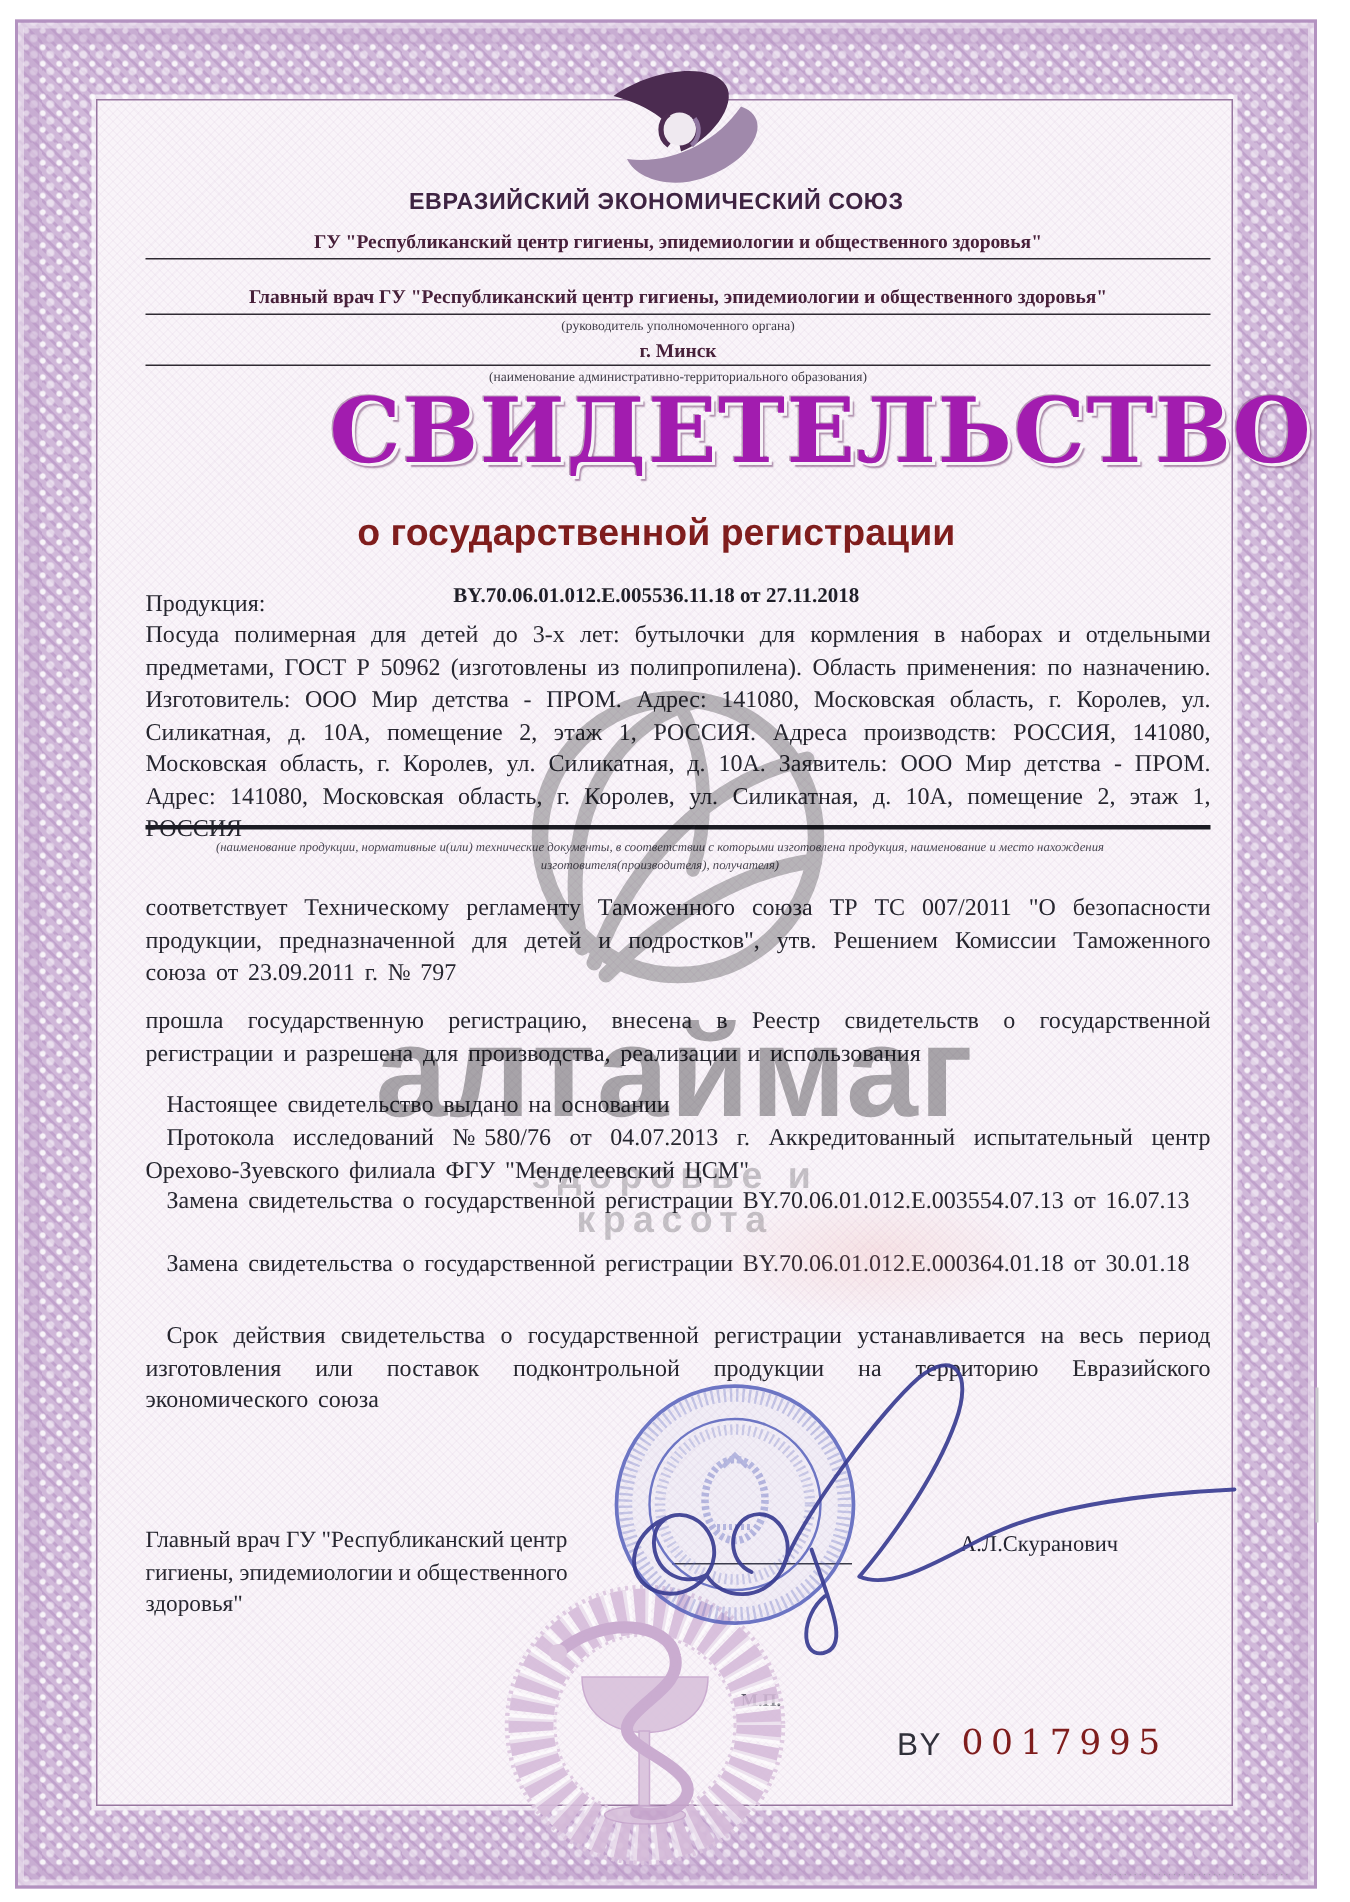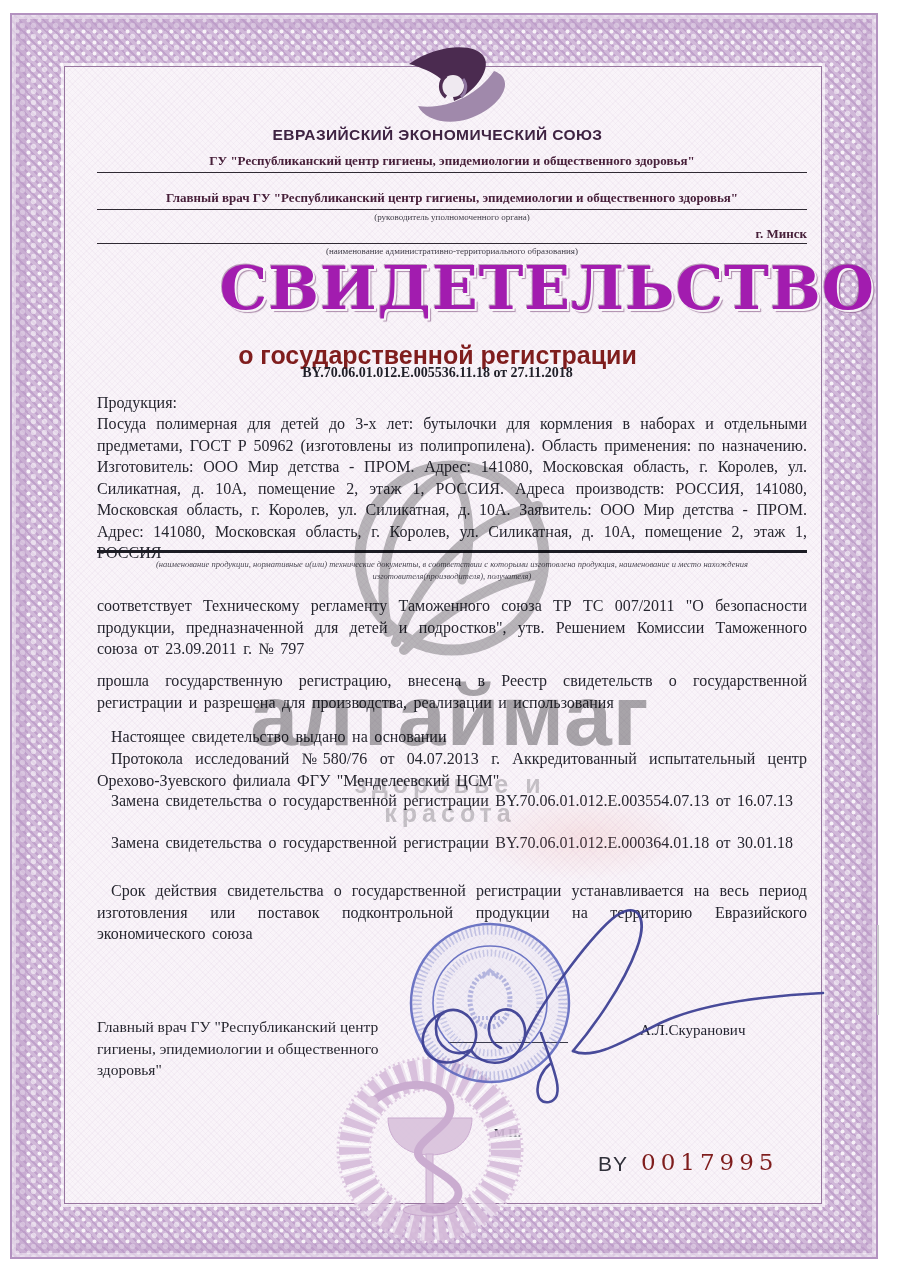--- a/index.html
+++ b/index.html
@@ -33,28 +33,28 @@
   .hline{height:0;border-top:1.5px solid #2f2a33;left:97px;width:710px;}
   .fld{left:97px;width:710px;text-align:center;font-weight:bold;font-size:13px;color:#47203a;}
   .cap{left:97px;width:710px;text-align:center;font-size:9px;color:#3f3c47;}
 
   .title-main{left:0;right:25px;top:258px;text-align:right;
     font-family:"DejaVu Serif",serif;font-weight:bold;font-size:60px;line-height:1;
     color:#a21caf;letter-spacing:1px;
     text-shadow:2px 2px 0 rgba(255,255,255,.9), 3px 3px 1px rgba(112,58,110,.55), -1px -1px 0 rgba(112,58,110,.45);}
   .title-sub{left:0;right:25px;top:341px;text-align:center;
     font-family:"Liberation Sans",sans-serif;font-weight:bold;font-size:25px;color:#7f1d1d;}
-  .title-num{left:0;right:25px;top:365px;text-align:center;font-weight:bold;font-size:14px;color:#1f1f28;}
+  .title-num{left:0;right:25px;top:390px;text-align:center;font-weight:bold;font-size:14px;color:#1f1f28;}
 
   
   .b{left:97px;width:710px;font-size:16px;line-height:21.5px;color:#26262f;
      text-align:justify;word-spacing:2.5px;}
   .ind{text-indent:14px;}
   .divider{left:97px;width:710px;height:0;border-top:3px solid #1c1c24;top:550px;}
-  .fine{left:118px;width:668px;top:558px;text-align:center;font-size:8.5px;line-height:12px;
+  .fine{left:106px;width:668px;top:558px;text-align:center;font-size:8.5px;line-height:12px;
         color:#4a4752;font-style:italic;}
 
   .signer{left:97px;top:1016px;width:335px;font-size:15.5px;line-height:21.5px;color:#26262f;text-align:left;}
   .signer-name{left:640px;top:1022px;font-size:15px;color:#232330;}
   .mp{left:494px;top:1126px;font-size:12px;font-weight:bold;color:#2a2a3a;}
   .sig-underline{left:448px;top:1042px;width:120px;height:0;border-top:1.5px solid #3a3a48;}
 
   .series{left:598px;top:1152px;font-family:"Liberation Sans",sans-serif;font-size:21px;color:#30303a;letter-spacing:1px;}
   .serial{left:641px;top:1149px;font-family:"DejaVu Serif",serif;font-size:23px;color:#7f1d1d;letter-spacing:5px;}
   .imprint{left:560px;top:1246px;width:300px;text-align:right;font-size:7px;color:#a39fad;letter-spacing:1px;}
@@ -93,21 +93,21 @@
 
   <div class="abs union-name">ЕВРАЗИЙСКИЙ ЭКОНОМИЧЕСКИЙ СОЮЗ</div>
 
   <div class="abs fld" style="top:153px;">ГУ "Республиканский центр гигиены, эпидемиологии и общественного здоровья"</div>
   <div class="abs hline" style="top:172px;"></div>
 
   <div class="abs fld" style="top:190px;">Главный врач ГУ "Республиканский центр гигиены, эпидемиологии и общественного здоровья"</div>
   <div class="abs hline" style="top:209px;"></div>
   <div class="abs cap" style="top:212px;">(руководитель уполномоченного органа)</div>
 
-  <div class="abs fld" style="top:226px;text-align:right;">г. Минск</div>
+  <div class="abs fld" style="top:226px;">г. Минск</div>
   <div class="abs hline" style="top:243px;"></div>
   <div class="abs cap" style="top:246px;text-align:center;">(наименование административно-территориального образования)</div>
 
   <div class="abs title-main">СВИДЕТЕЛЬСТВО</div>
   <div class="abs title-sub">о государственной регистрации</div>
   <div class="abs title-num">BY.70.06.01.012.Е.005536.11.18 от 27.11.2018</div>
 
   <div class="abs b" style="top:392px;">Продукция:</div>
   <div class="abs b" style="top:413px;">Посуда полимерная для детей до 3-х лет: бутылочки для кормления в наборах и отдельными предметами, ГОСТ Р 50962 (изготовлены из полипропилена). Область применения: по назначению. Изготовитель: ООО Мир детства - ПРОМ. Адрес: 141080, Московская область, г. Королев, ул. Силикатная, д. 10А, помещение 2, этаж 1, РОССИЯ. Адреса производств: РОССИЯ, 141080, Московская область, г. Королев, ул. Силикатная, д. 10А. Заявитель: ООО Мир детства - ПРОМ. Адрес: 141080, Московская область, г. Королев, ул. Силикатная, д. 10А, помещение 2, этаж 1, РОССИЯ</div>
   <div class="abs divider"></div>

